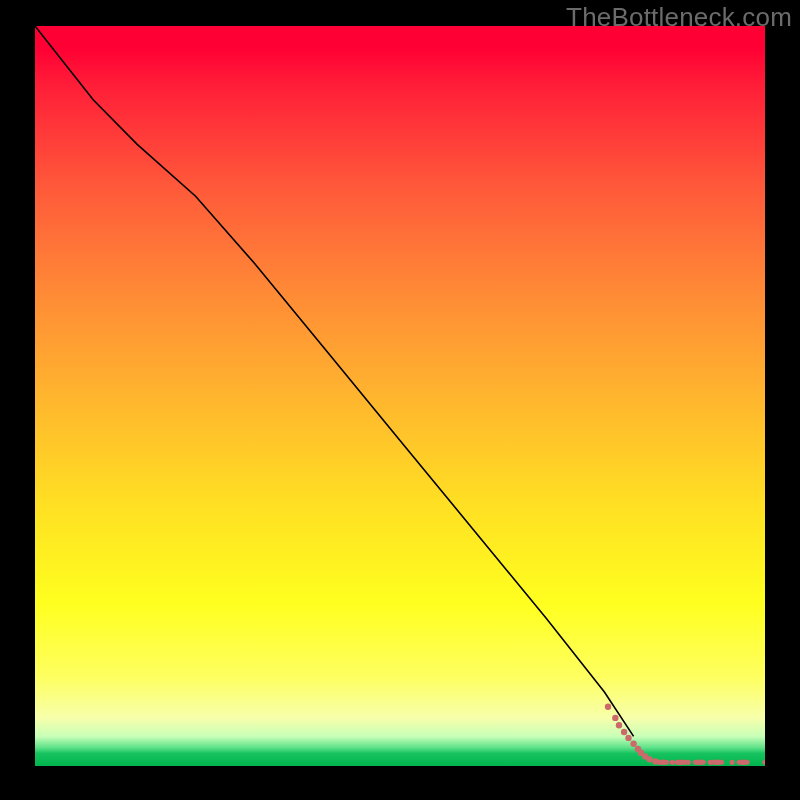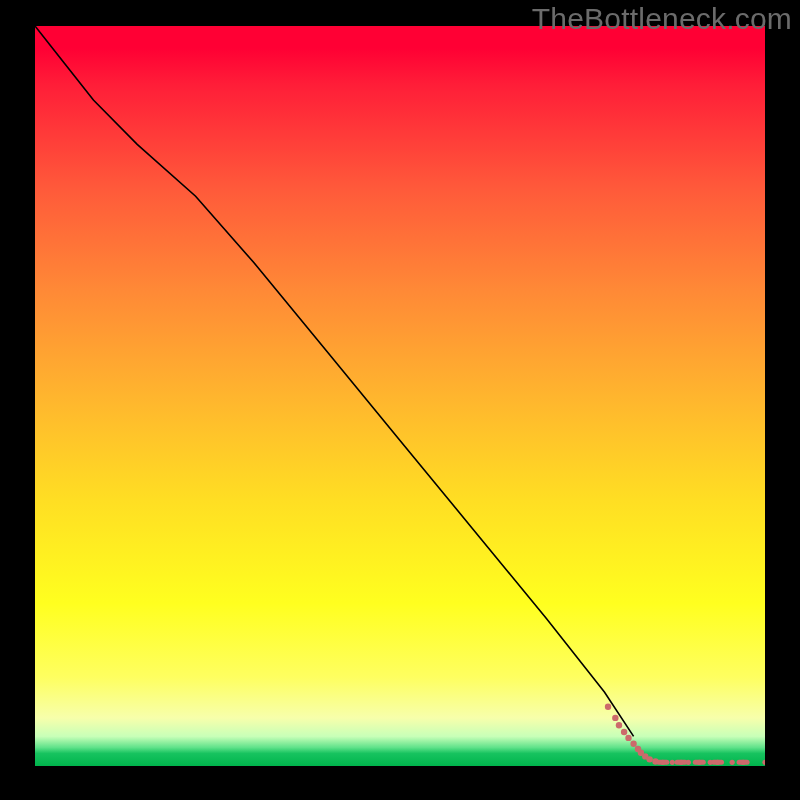--- a/index.html
+++ b/index.html
@@ -14,21 +14,21 @@
   .wrap {
     position: relative;
     width: 800px;
     height: 800px;
   }
   .attribution {
     position: absolute;
     top: 2px;
     right: 8px;
     color: #6b6b6b;
-    font-size: 30px;
+    font-size: 26px;
     font-weight: 500;
     letter-spacing: 0.2px;
     z-index: 5;
   }
   .plot {
     position: absolute;
     left: 35px;
     top: 26px;
     width: 730px;
     height: 740px;

